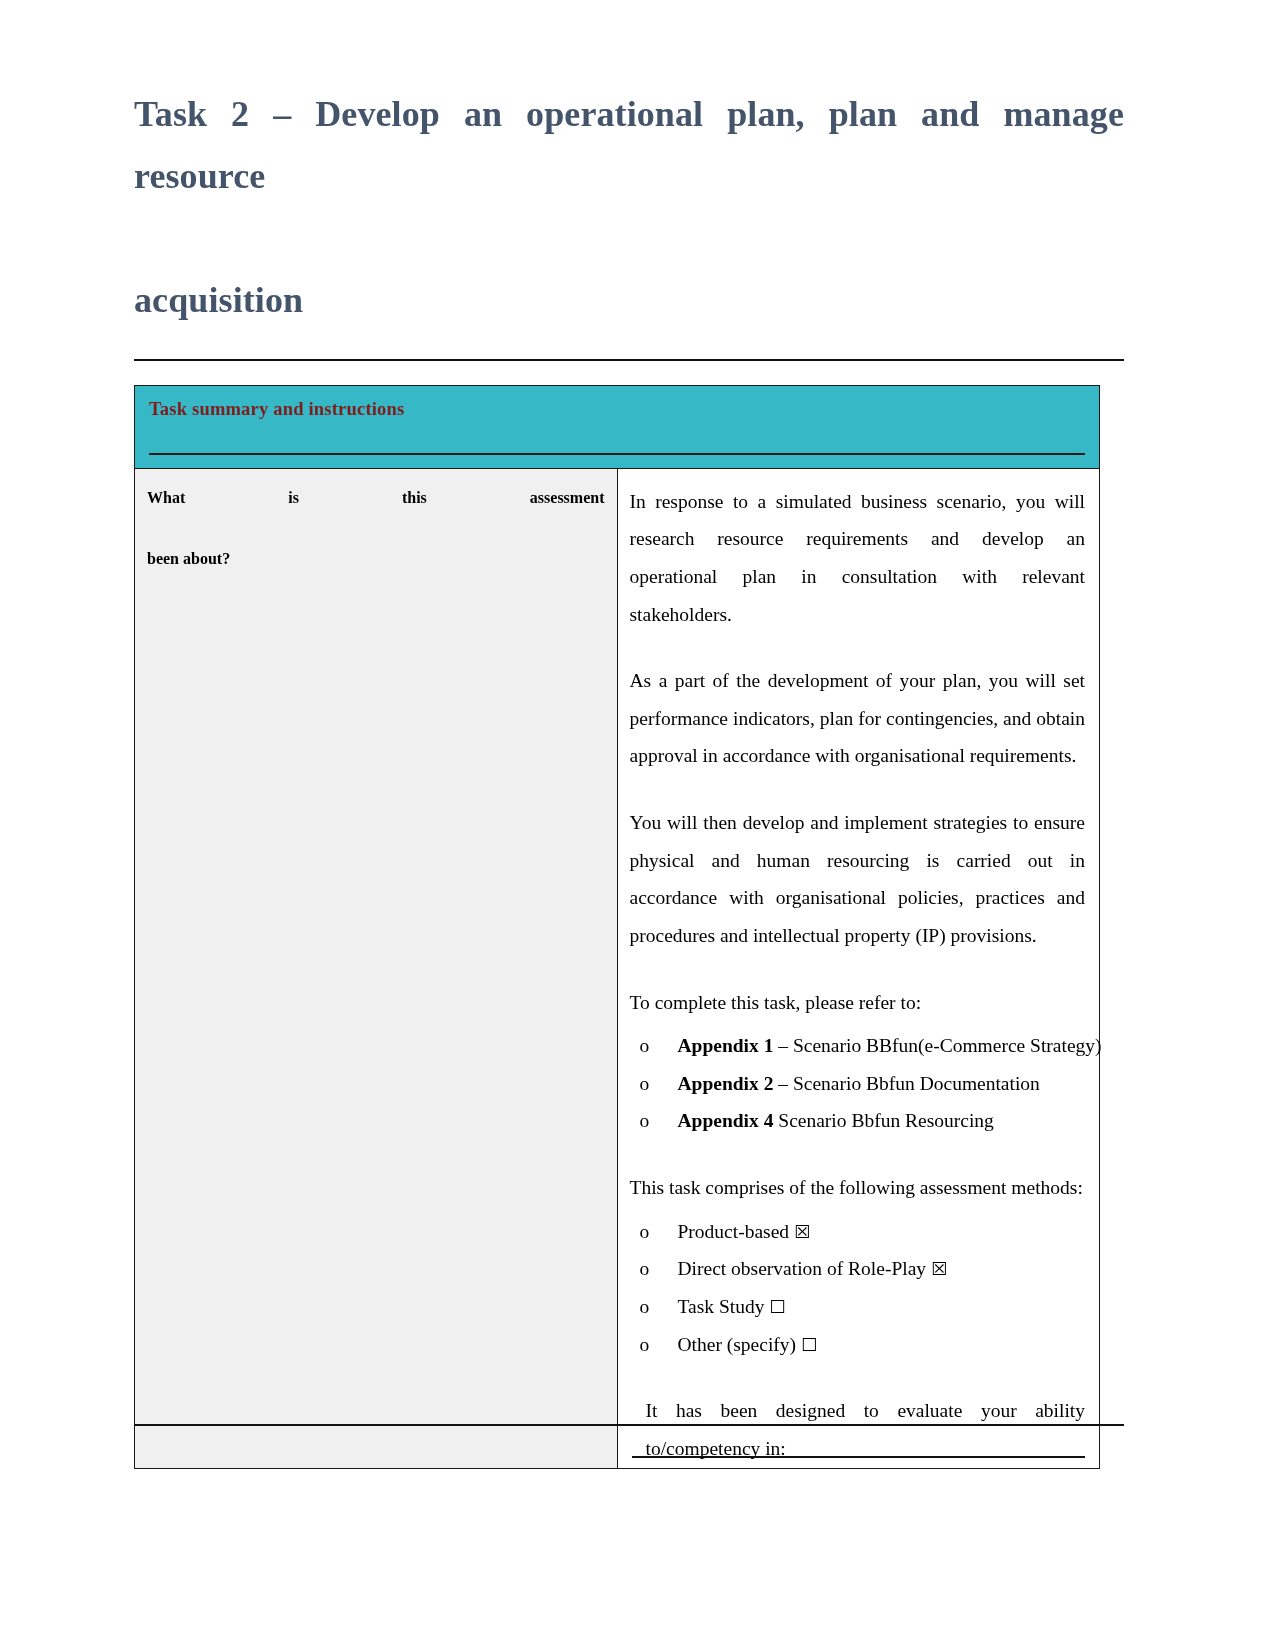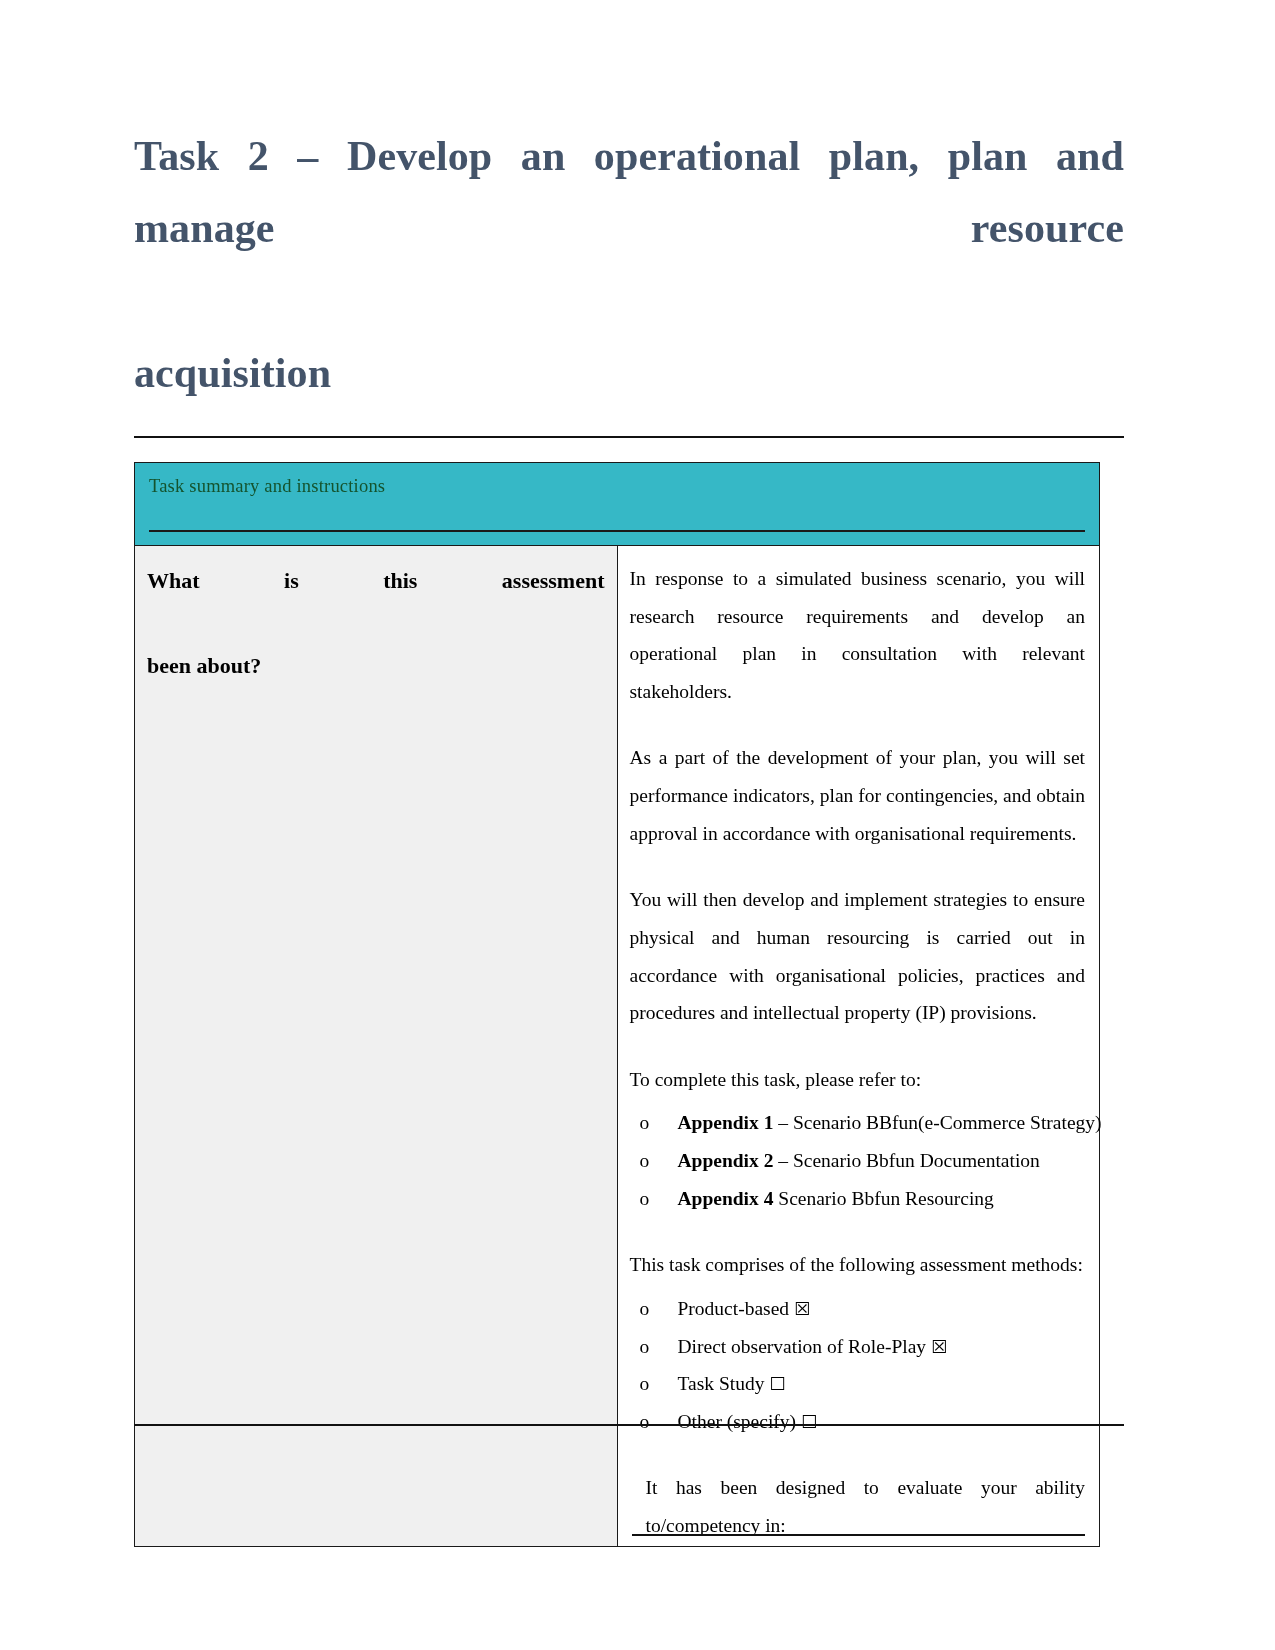--- a/index.html
+++ b/index.html
@@ -28,23 +28,23 @@
   .content {
     position: absolute;
     left: 134px;
     top: 0;
     width: 990px;
   }
 
   
   .doc-title {
     margin: 0;
-    padding-top: 120px;
-    font-family: "Liberation Serif", "DejaVu Serif", serif;
-    font-size: 42px;
+    padding-top: 84px;
+    font-family: "Liberation Serif", "DejaVu Serif", serif;
+    font-size: 36px;
     font-weight: bold;
     color: #44546a;
     line-height: 1.72;
     text-align: justify;
     text-justify: inter-word;
     letter-spacing: 0.1px;
   }
   .doc-title .line1 {
     display: block;
     text-align: justify;
@@ -83,22 +83,22 @@
     padding: 0;
     height: 82px;
     vertical-align: top;
     position: relative;
   }
   .header-inner {
     padding: 12px 16px 0 14px;
   }
   .header-title {
     font-size: 18.5px;
-    font-weight: normal;
-    color: #14532d;
+    font-weight: bold;
+    color: #7f1d1d;
     font-family: "Liberation Serif", "DejaVu Serif", serif;
     letter-spacing: 0.2px;
     line-height: 1.2;
   }
   .header-rule {
     position: absolute;
     left: 14px;
     right: 14px;
     bottom: 13px;
     border-top: 2px solid #1a1a1a;
@@ -106,21 +106,21 @@
   }
 
   .label-cell {
     width: 264px;
     background: #f0f0f0;
     border: 1.6px solid #1a1a1a;
     vertical-align: top;
     padding: 14px 12px 10px 12px;
   }
   .label-text {
-    font-size: 22px;
+    font-size: 16px;
     font-weight: bold;
     line-height: 1.93;
     text-align: justify;
     text-justify: inter-word;
     font-family: "Liberation Serif", "DejaVu Serif", serif;
   }
   .label-text .lt-line1 {
     display: block;
     text-align: justify;
   }

